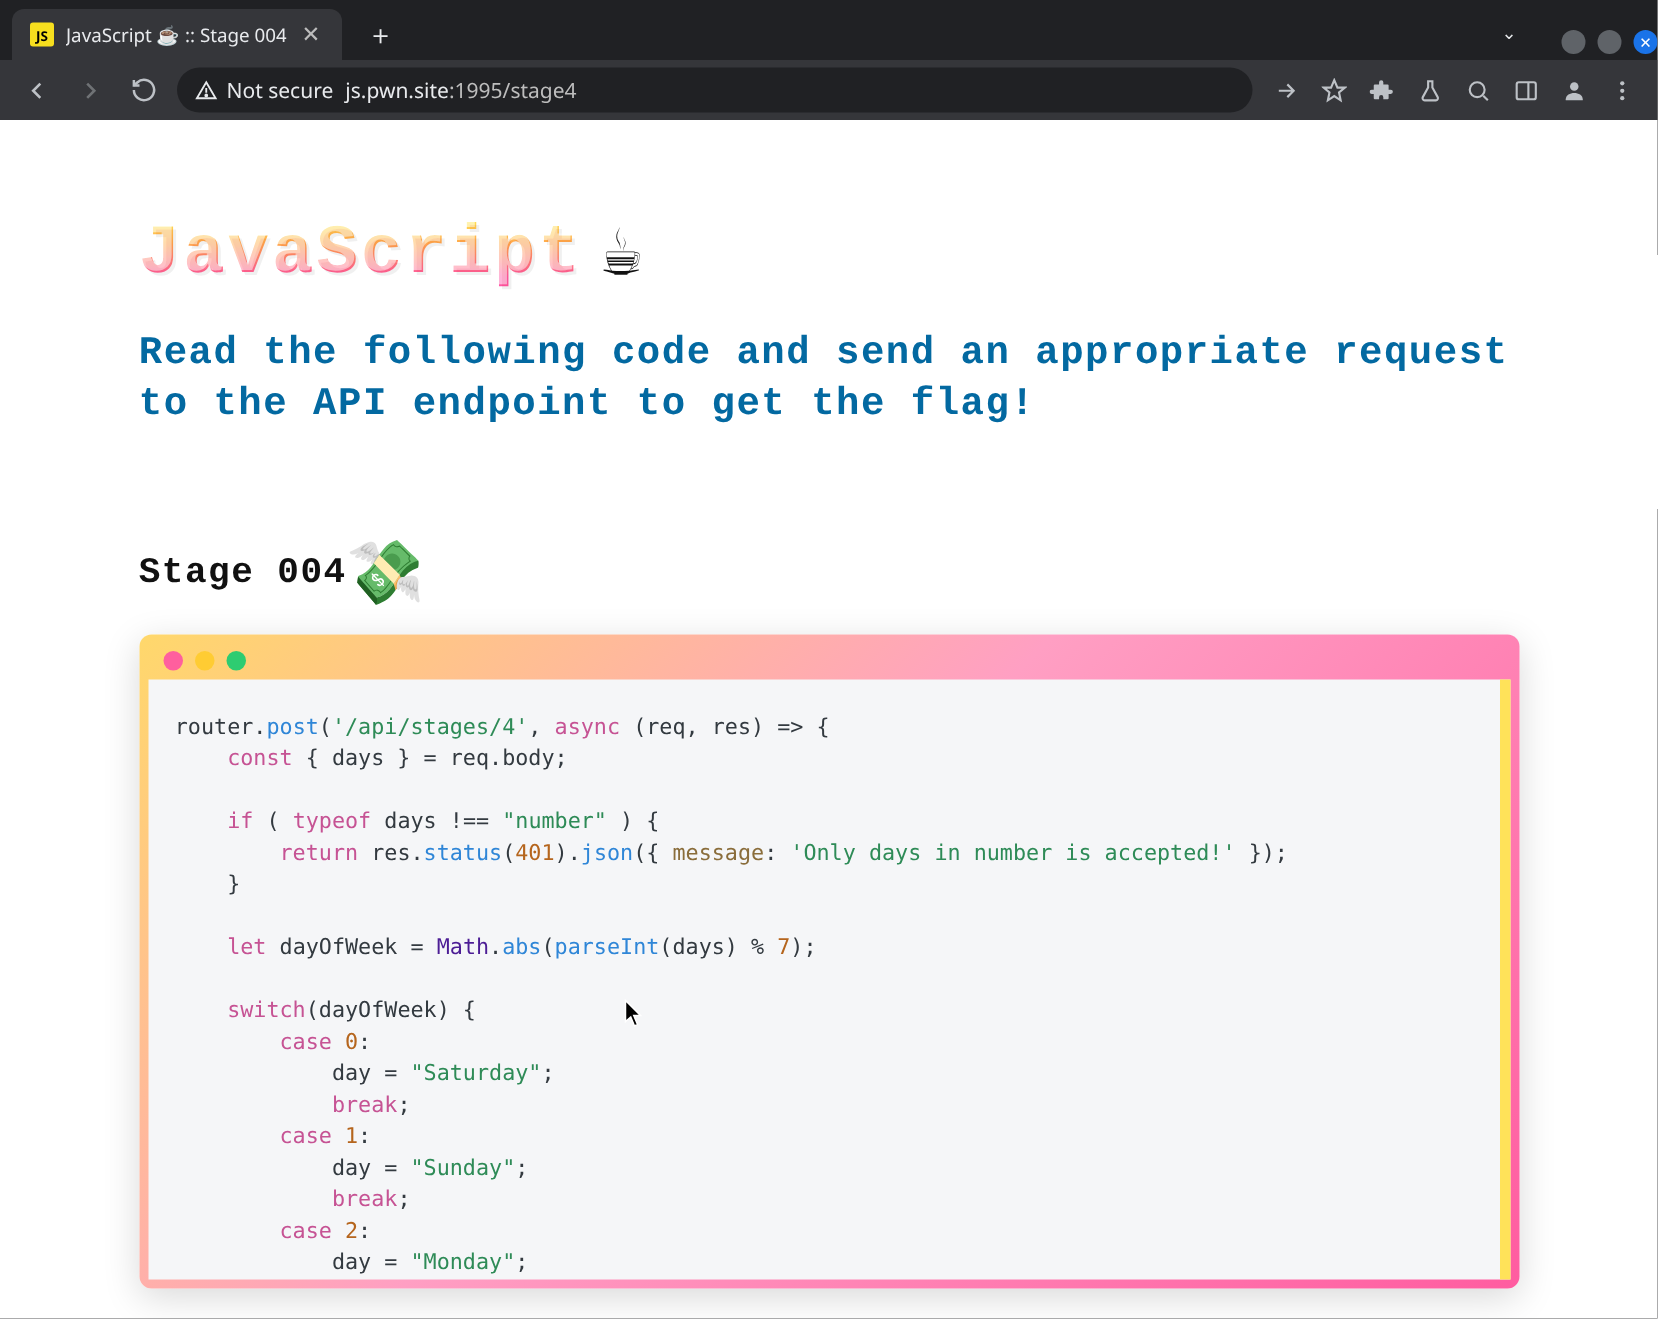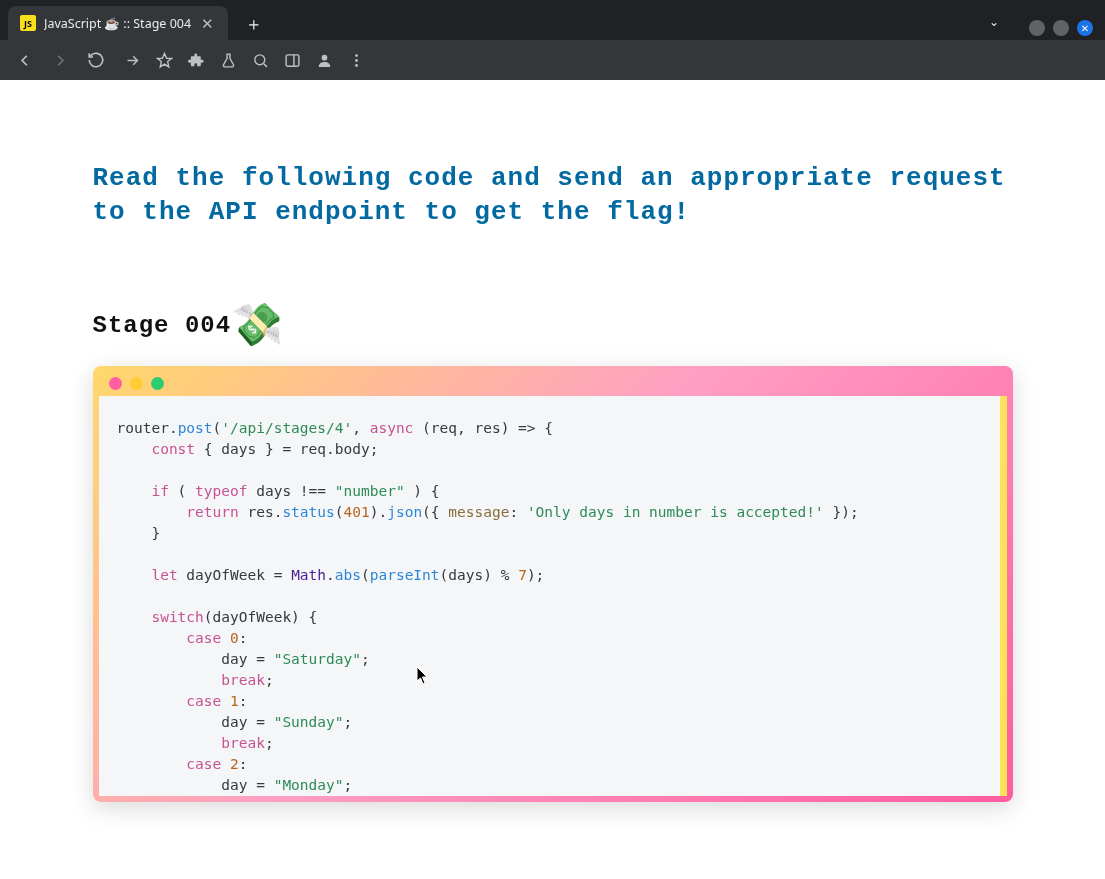--- a/index.html
+++ b/index.html
@@ -1,19 +1,19 @@
 <!DOCTYPE html>
 <html><head>
 <meta charset="utf-8">
 <style>
   * { box-sizing: border-box; }
   body { margin:0; font-family: system-ui, -apple-system, sans-serif; background:#202124; color:#e8eaed; overflow:hidden; }
   
   .chrome-top { background:#202124; }
-  .tab-strip { display:flex; align-items:flex-end; height:40px; padding-left:8px; padding-right:12px; gap:8px; }
+  .tab-strip { display:flex; align-items:flex-end; height:40px; padding-left:8px; gap:8px; }
   .tab { display:flex; align-items:center; gap:8px; background:#35363a; border-radius:8px 8px 0 0; padding:8px 12px; height:34px; max-width:230px; min-width:200px; font-size:12.5px; color:#e8eaed; position:relative;}
   .tab .favicon { width:16px; height:16px; background:#f7df1e; color:#000; font-size:9px; font-weight:700; display:flex; align-items:center; justify-content:center; border-radius:2px; flex:0 0 16px;}
   .tab .close { margin-left:auto; font-size:15px; line-height:1; color:#bcbcbc; padding:0 2px;}
   .tab-add { width:28px; height:28px; display:flex; align-items:center; justify-content:center; color:#e8eaed; font-size:18px; margin-left:4px; margin-bottom:3px; border-radius:50%;}
   .tab-strip .spacer{ flex:1; }
   .tab-strip .caret{ color:#e8eaed; font-size:12px; padding:6px; margin-bottom:4px;}
   .win-ctrls{ display:flex; gap:8px; margin-bottom:4px; margin-left:16px;}
   .win-dot{ width:16px; height:16px; border-radius:50%; background:#5f6368;}
   .win-dot.x{ background:#1a73e8;}
   .toolbar { background:#35363a; display:flex; align-items:center; gap:8px; padding:6px 10px; height:40px;}
@@ -83,20 +83,33 @@
       <svg viewBox="0 0 24 24" width="19" height="19" fill="none" stroke="currentColor" stroke-width="2.2">
           <path d="M9 18l6-6-6-6"></path>
         </svg>
     </div>
     <div class="tb-icon">
       <svg viewBox="0 0 24 24" width="18" height="18" fill="none" stroke="currentColor" stroke-width="2.2">
           <path d="M3 12a9 9 0 1 0 3-6.7L3 8"></path>
           <path d="M3 3v5h5"></path>
         </svg>
     </div>
+    <div class="omnibox">
+      <span class="secure">
+        <svg viewBox="0 0 24 24" fill="none" stroke="currentColor" stroke-width="2">
+            <path d="M12 3 L22 20 H2 Z"></path>
+            <line x1="12" y1="9" x2="12" y2="14"></line>
+            <circle cx="12" cy="17" r="1" fill="currentColor"></circle>
+          </svg>
+        <span>Not secure</span>
+      </span>
+      <span class="url">
+        <span class="host">js.pwn.site</span><span>:1995</span><span>/stage4</span>
+      </span>
+    </div>
     <div class="tb-right">
       <div class="tb-icon">
           <svg viewBox="0 0 24 24" fill="none" stroke="currentColor" stroke-width="2">
             <path d="M5 12h13M13 6l6 6-6 6"></path>
           </svg>
         </div>
       <div class="tb-icon">
           <svg viewBox="0 0 24 24" fill="none" stroke="currentColor" stroke-width="2">
             <path d="M12 2l3 7h7l-5.5 4.5L18 21l-6-4-6 4 1.5-7.5L2 9h7z"></path>
           </svg>
@@ -135,20 +148,24 @@
             <circle cx="12" cy="12" r="2"></circle>
             <circle cx="12" cy="19" r="2"></circle>
           </svg>
         </div>
     </div>
   </div>
 </div>
 
 <div class="viewport">
   <div class="page">
+    <div class="title-row">
+      <h1 class="pixel-font">JavaScript</h1>
+      <span class="coffee">☕</span>
+    </div>
     <div class="instr">Read the following code and send an appropriate request to the API endpoint to get the flag!</div>
 
     <div class="stage-row">
       <div class="stage-label pixel-font">Stage 004</div>
       <div class="money">💸</div>
     </div>
 
     <div class="codewin">
       <div class="bar">
         <span class="dot d-r"></span>

